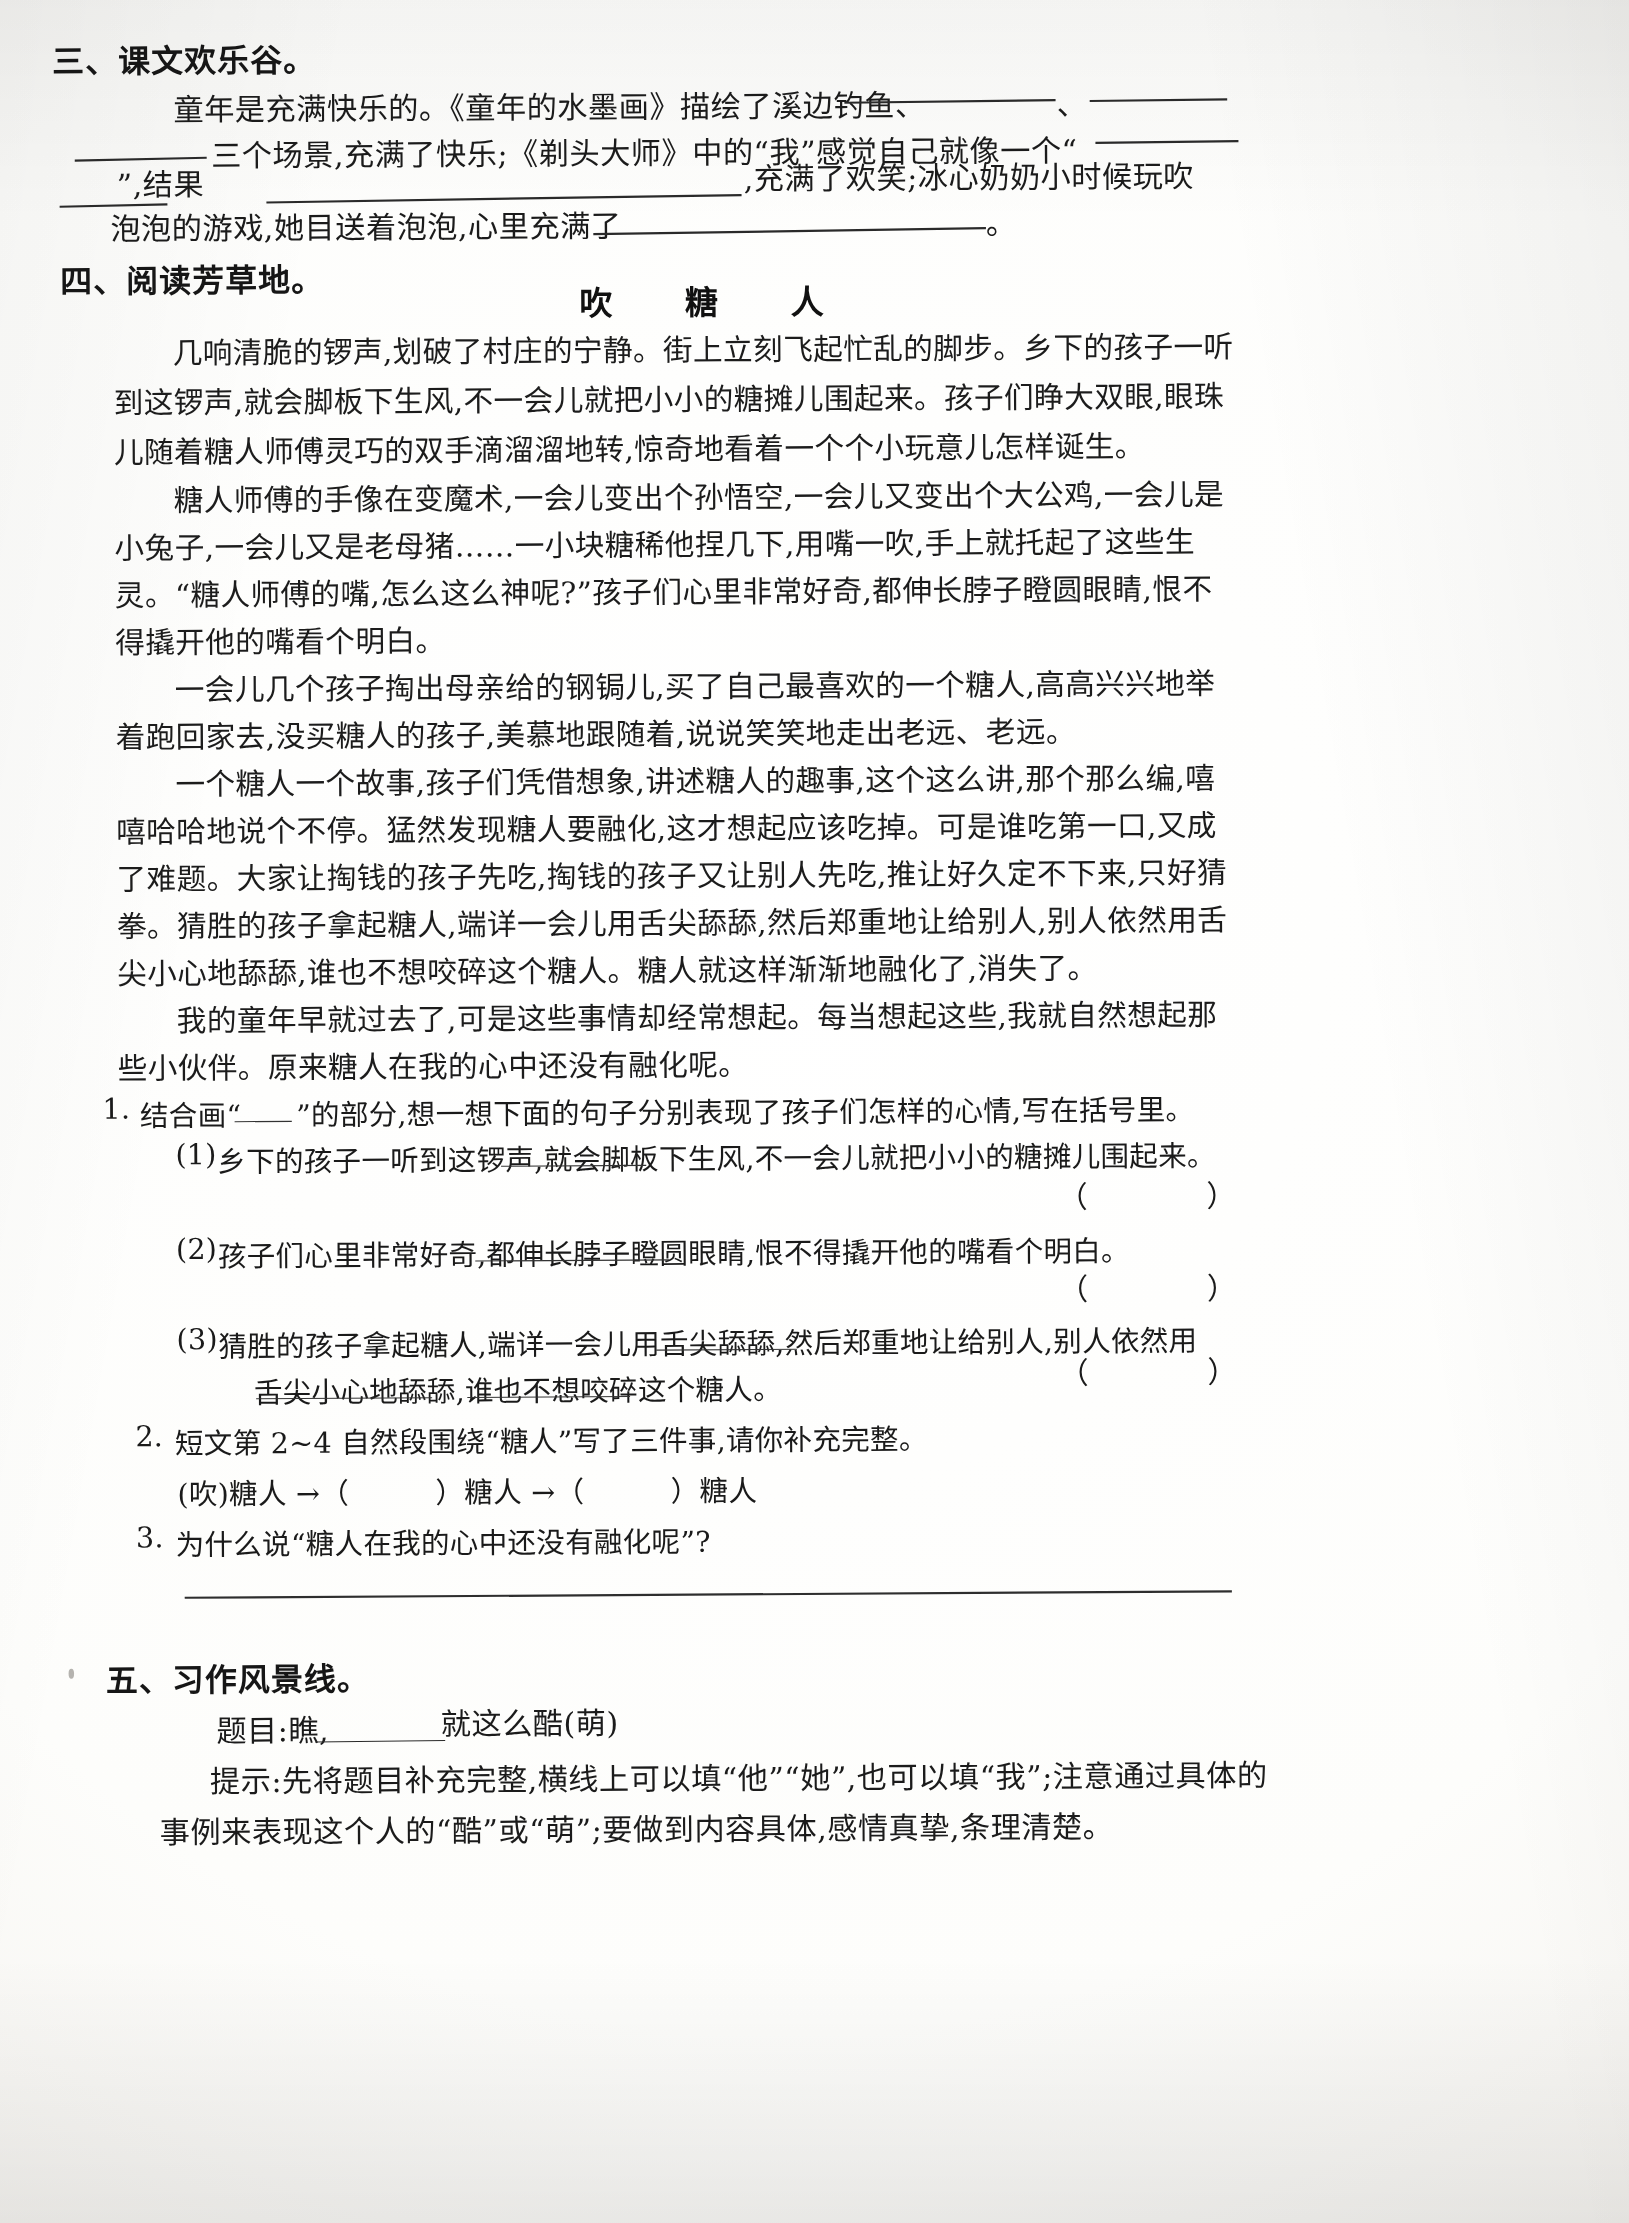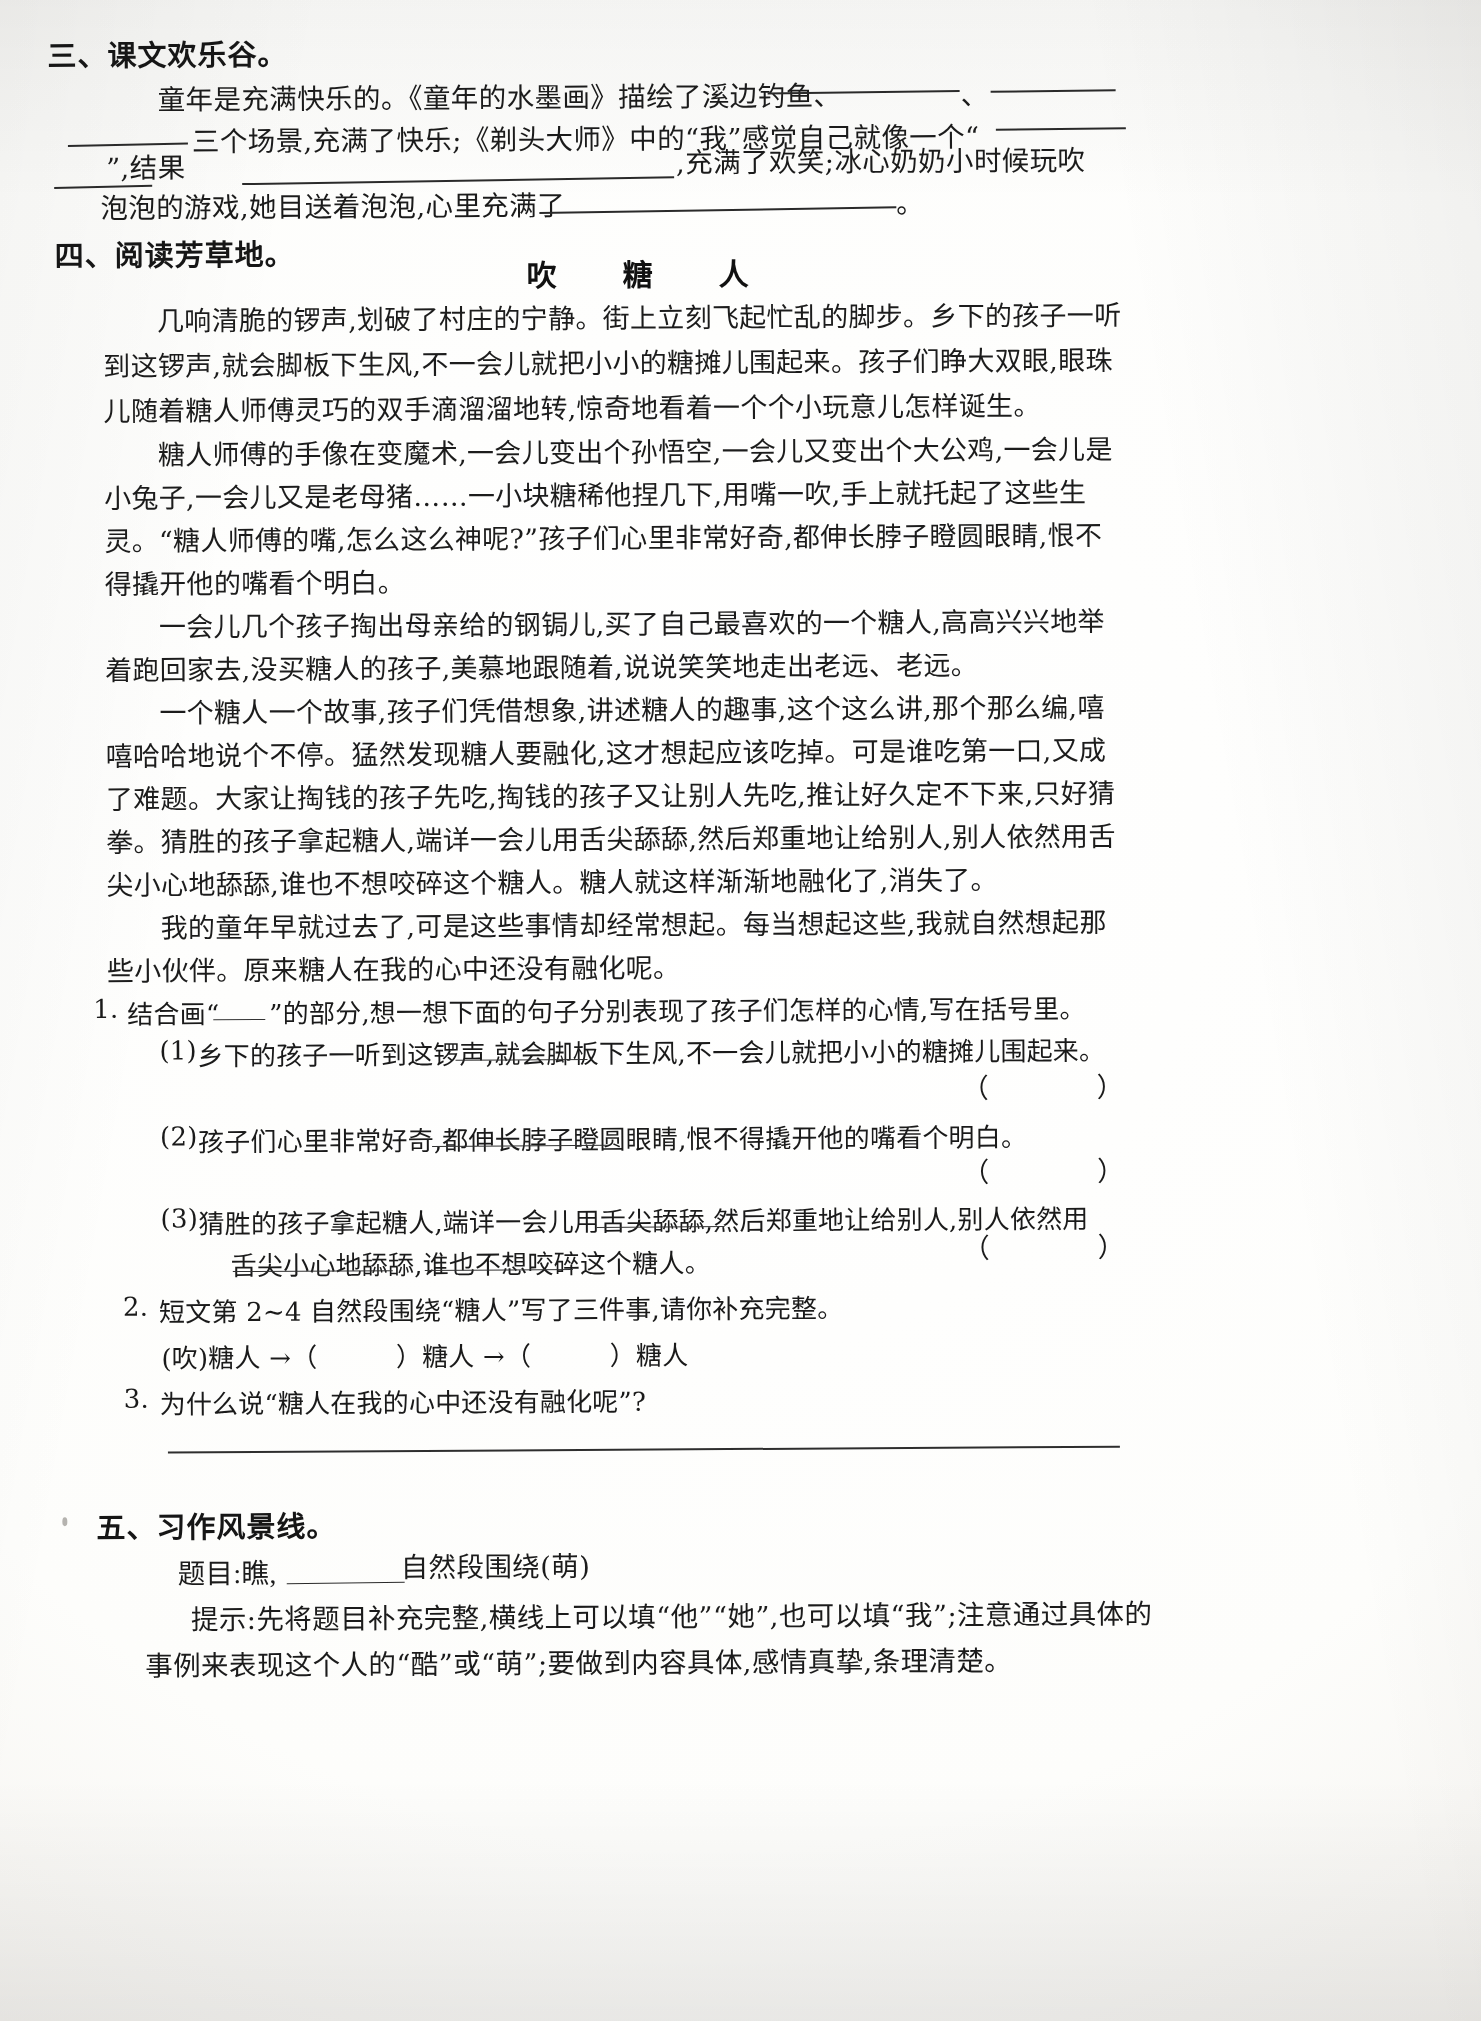--- a/index.html
+++ b/index.html
@@ -196,20 +196,20 @@
   <div class="blk q-line" style="left:158px; top:1334px;">(吹)糖人 →（　　　）糖人 →（　　　）糖人</div>
 
   <div class="blk q-line" style="left:120px; top:1380px;">3.</div>
   <div class="blk q-line" style="left:156px; top:1380px;">为什么说“糖人在我的心中还没有融化呢”?</div>
 
   <div class="hr-long" style="left:164px; top:1448px; width:952px;"></div>
 
   <div class="ink-speck" style="left:58px; top:1513px; width:5px; height:9px;"></div>
   <div class="blk sec-head" style="left:92px; top:1500px;">五、习作风景线。</div>
 
-  <div class="blk bodyline" style="left:173px; top:1548px;font-family:Liberation Serif, serif;">题目:瞧,</div>
+  <div class="blk bodyline" style="left:192px; top:1548px;">题目:瞧,</div>
   <div class="rule thin tilt3" style="left:282px; top:1580px; width:118px;"></div>
-  <div class="blk bodyline" style="left:396px; top:1543px;">自然段围绕(萌)</div>
+  <div class="blk bodyline" style="left:396px; top:1543px;">就这么酷(萌)</div>
 
   <div class="blk bodyline" style="left:186px; top:1594px;">提示:先将题目补充完整,横线上可以填“他”“她”,也可以填“我”;注意通过具体的</div>
   <div class="blk bodyline" style="left:140px; top:1640px;">事例来表现这个人的“酷”或“萌”;要做到内容具体,感情真挚,条理清楚。</div>
 
 </div>
 
 </body></html>

